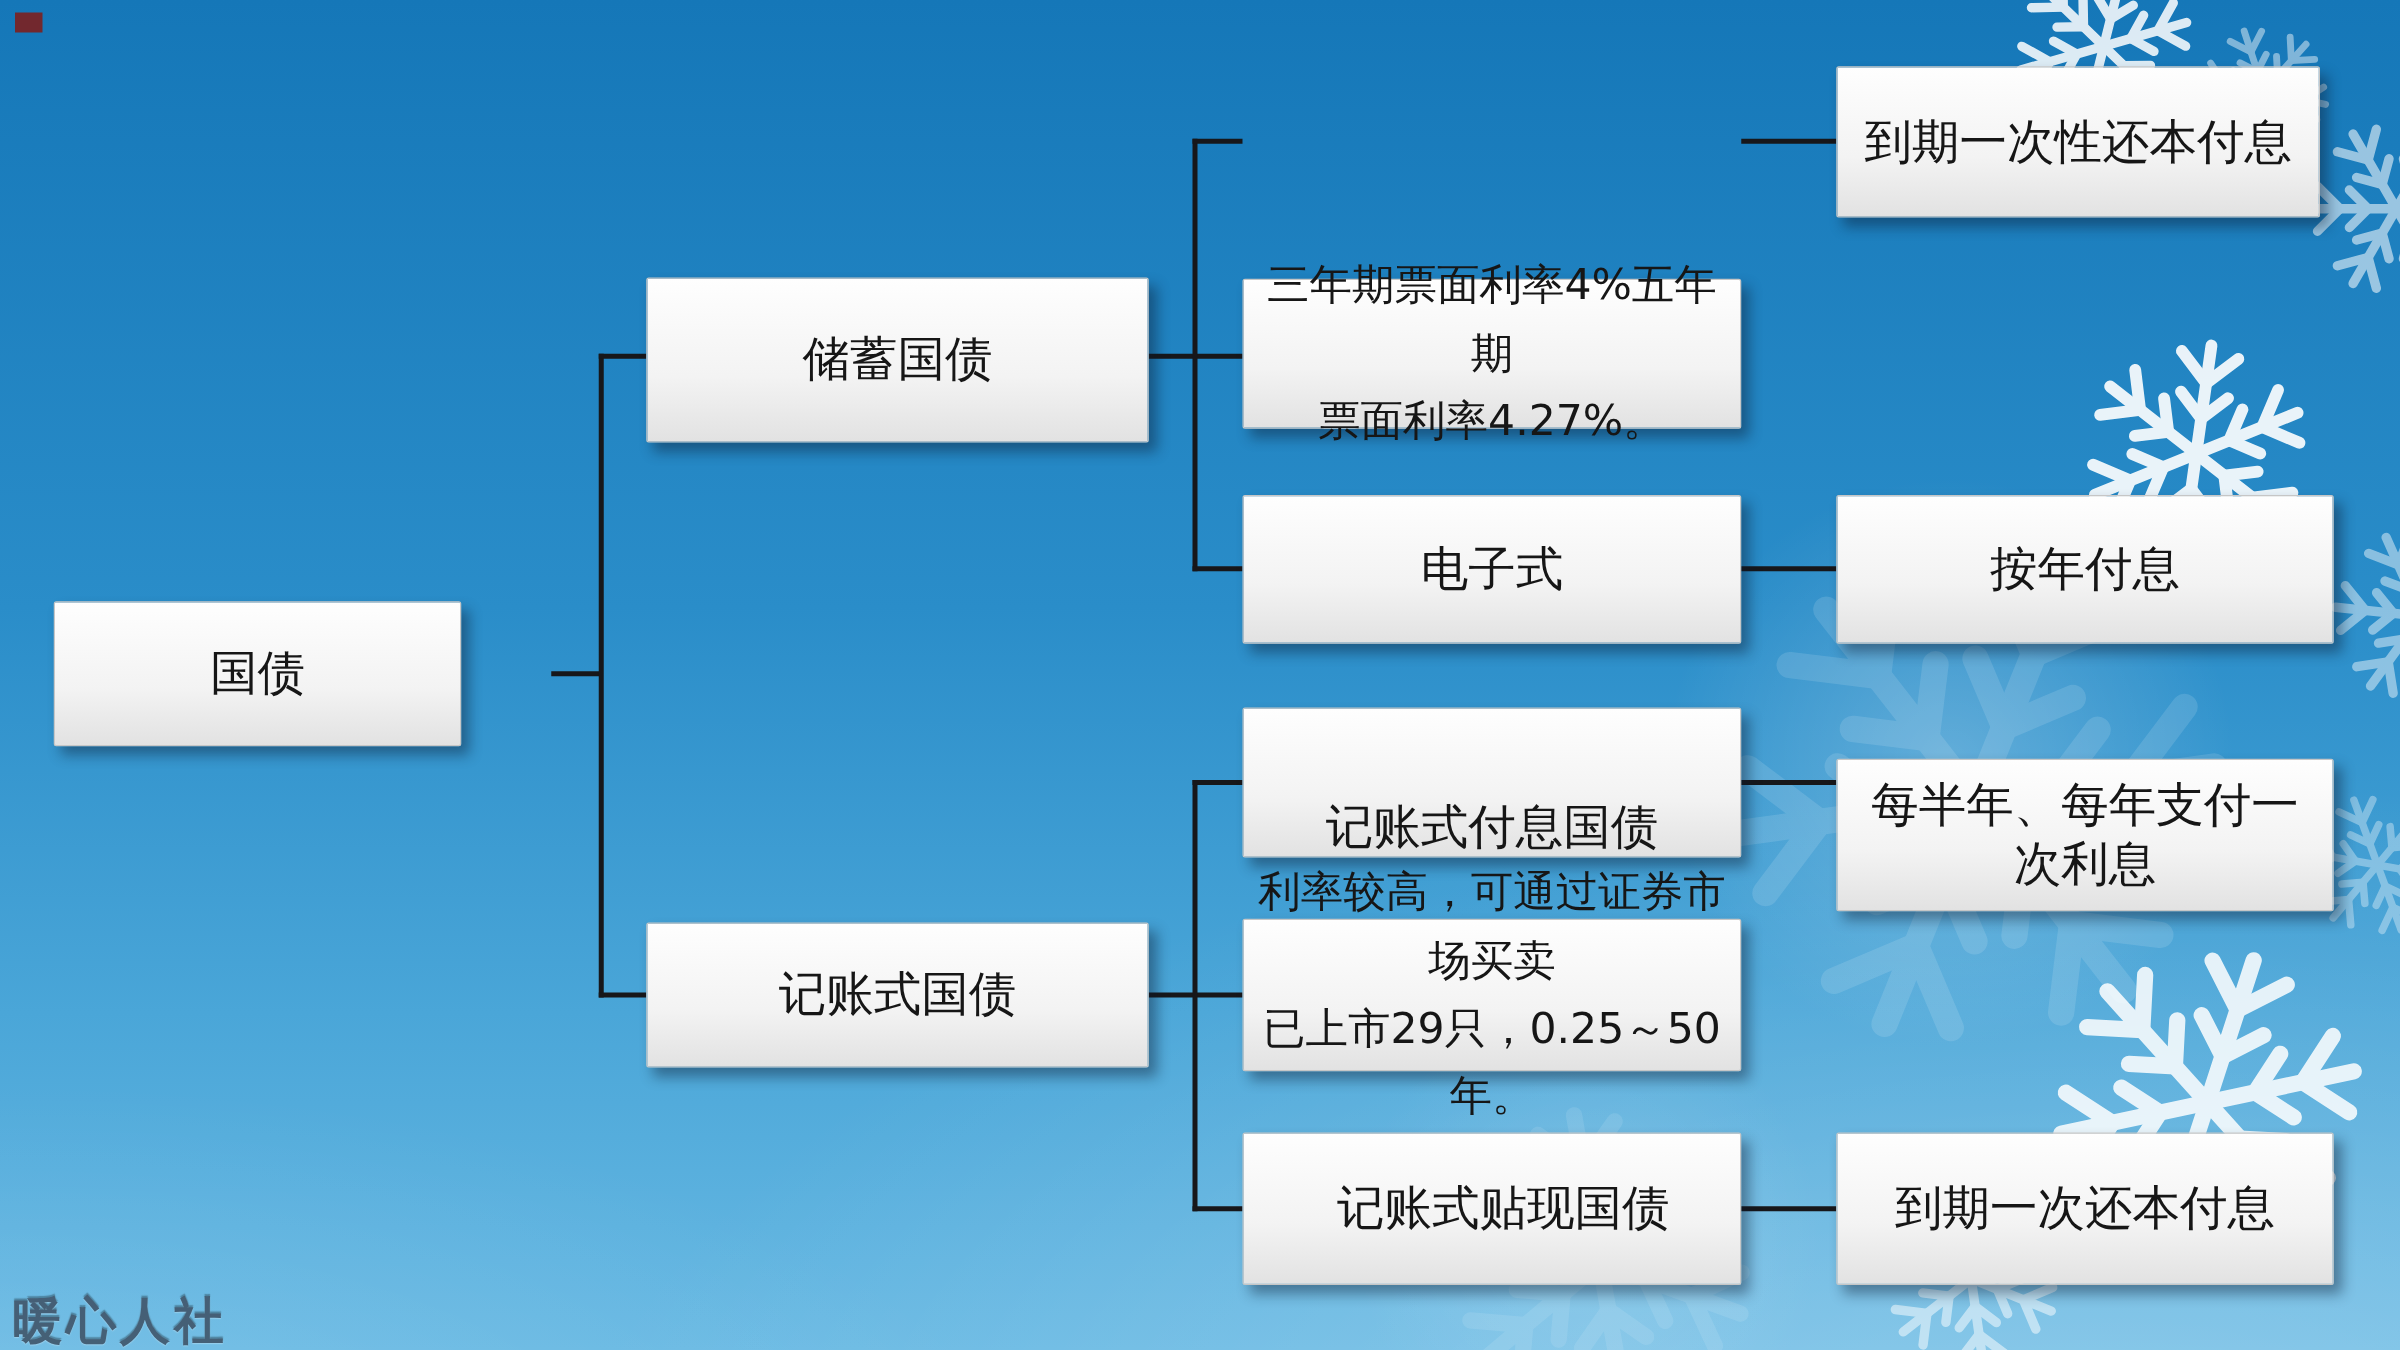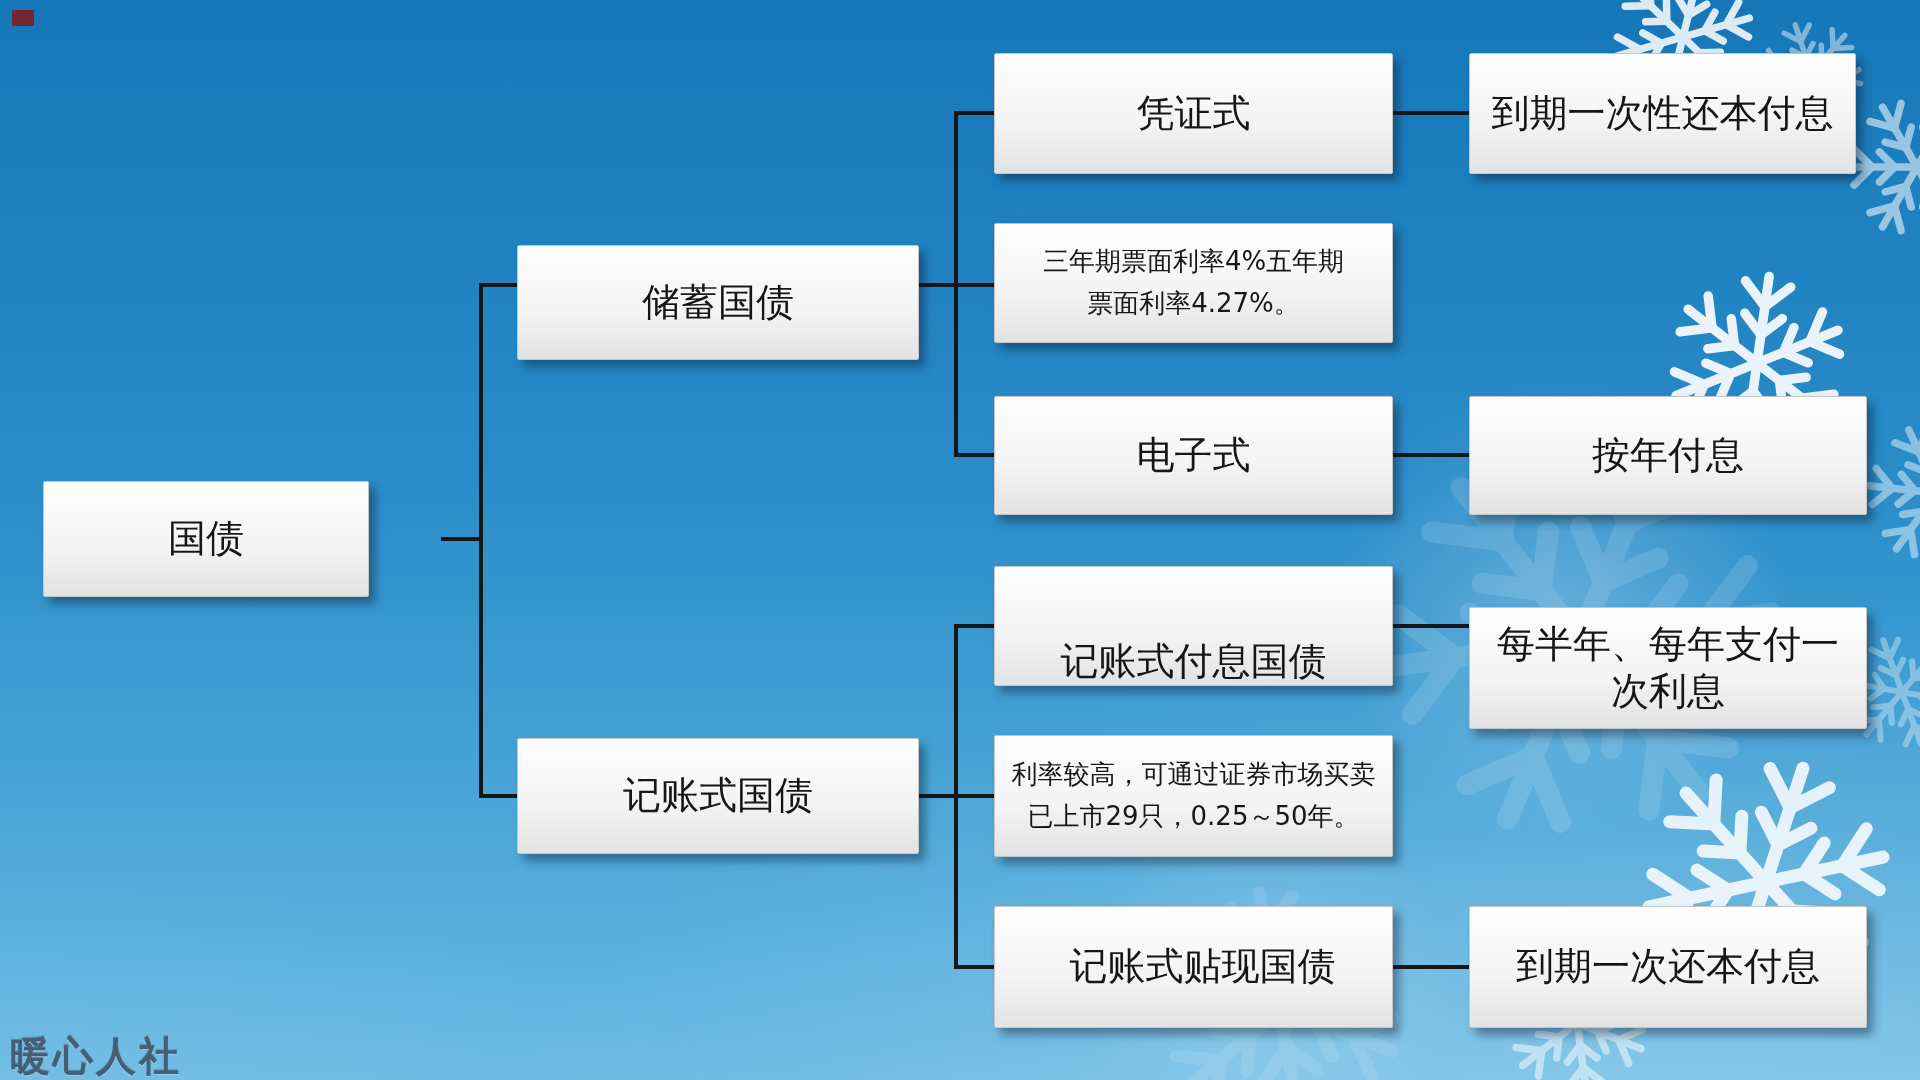--- a/index.html
+++ b/index.html
@@ -22,21 +22,21 @@
     background:linear-gradient(180deg,#fefefe 0%, #f3f3f3 60%, #e2e2e2 100%);
     border:1px solid #c6c6c6;
     border-radius:2px;
     box-shadow:6px 7px 10px rgba(10,25,45,0.42);
     color:#161616;
     font-size:38px;
     line-height:1.25;
     padding:0 14px;
   }
   .node.note {
-    font-size:26px;
+    font-size:34px;
     line-height:1.6;
     padding:0 6px;
   }
   .node .label { display:block; }
   .hline, .vline { position:absolute; background:#17171a; }
   .hline { height:4px; }
   .vline { width:4px; }
   .flake { position:absolute; pointer-events:none; }
   .glow {
     position:absolute; border-radius:50%; pointer-events:none;
@@ -131,30 +131,27 @@
 
   <div class="hline" style="left:1393px; top:111px; width:76px;"></div>
   <div class="hline" style="left:1393px; top:453px; width:76px;"></div>
   <div class="hline" style="left:1393px; top:624px; width:76px;"></div>
   <div class="hline" style="left:1393px; top:965px; width:76px;"></div>
 
   <div class="node" style="left:43px; top:481px; width:326px; height:116px;">
     <span class="label">国债</span>
   </div>
 
-  <div class="node" style="left:517px; top:245px; width:402px; height:115px;">
+  <div class="node" style="left:517px; top:222px; width:402px; height:132px;">
     <span class="label">储蓄国债</span>
   </div>
   <div class="node" style="left:517px; top:738px; width:402px; height:116px;">
     <span class="label">记账式国债</span>
   </div>
 
-  <div class="node" style="left:994px; top:53px; width:399px; height:121px;">
-    <span class="label">凭证式</span>
-  </div>
   <div class="node note" style="left:994px; top:223px; width:399px; height:120px;">
     <span class="label">三年期票面利率4%五年期</span>
     <span class="label">票面利率4.27%。</span>
   </div>
   <div class="node" style="left:994px; top:396px; width:399px; height:119px;">
     <span class="label">电子式</span>
   </div>
   <div class="node" style="left:994px; top:566px; width:399px; height:120px;justify-content:flex-end;">
     <span class="label">记账式付息国债</span>
   </div>

